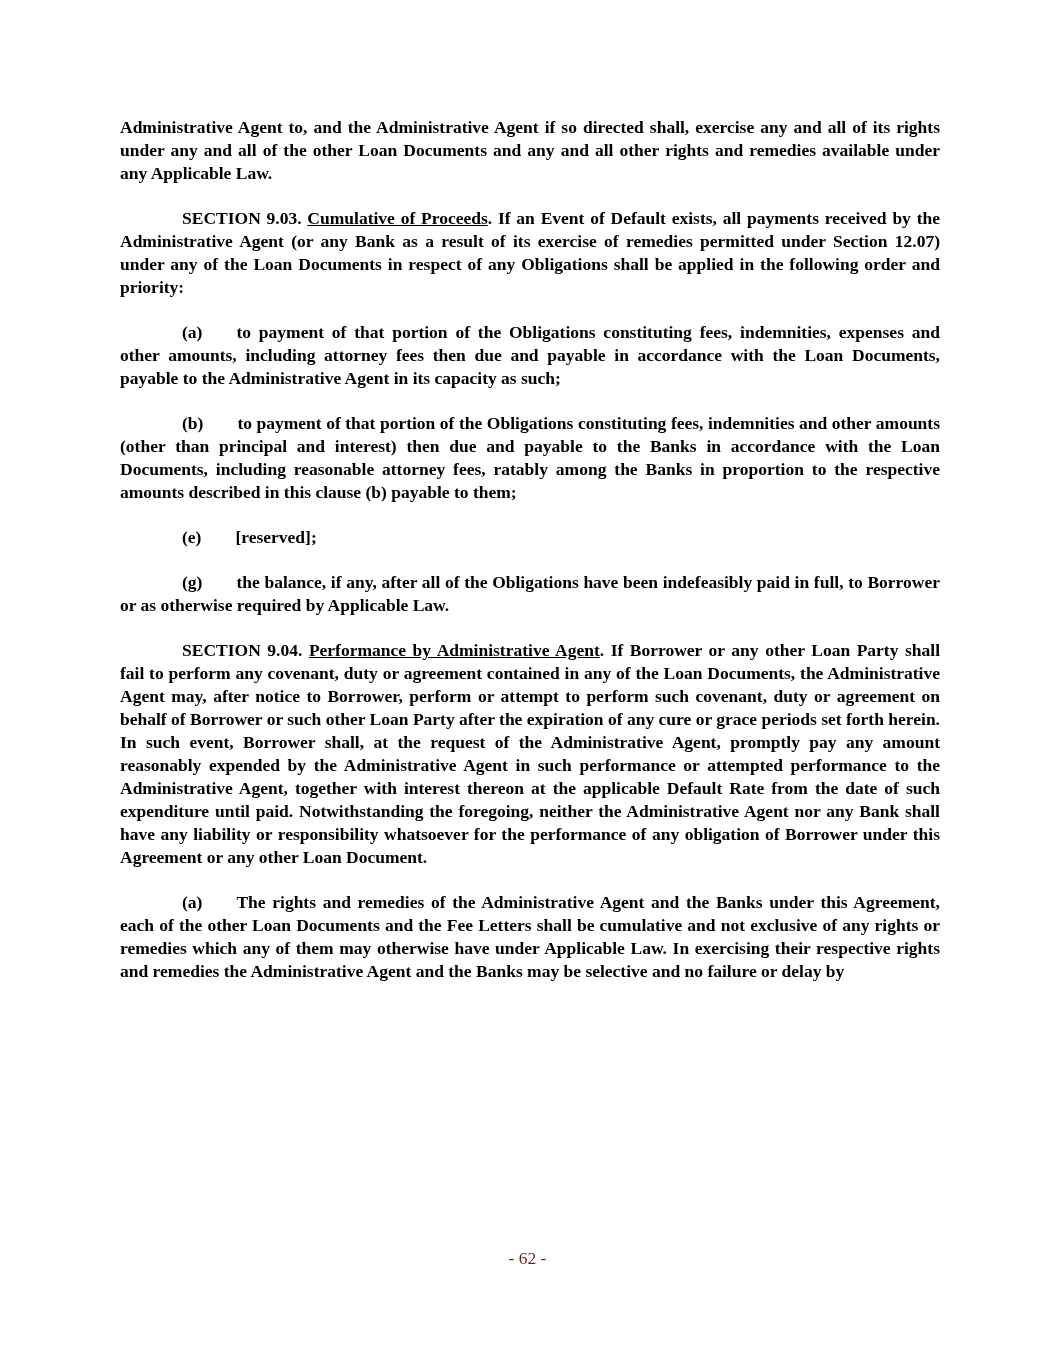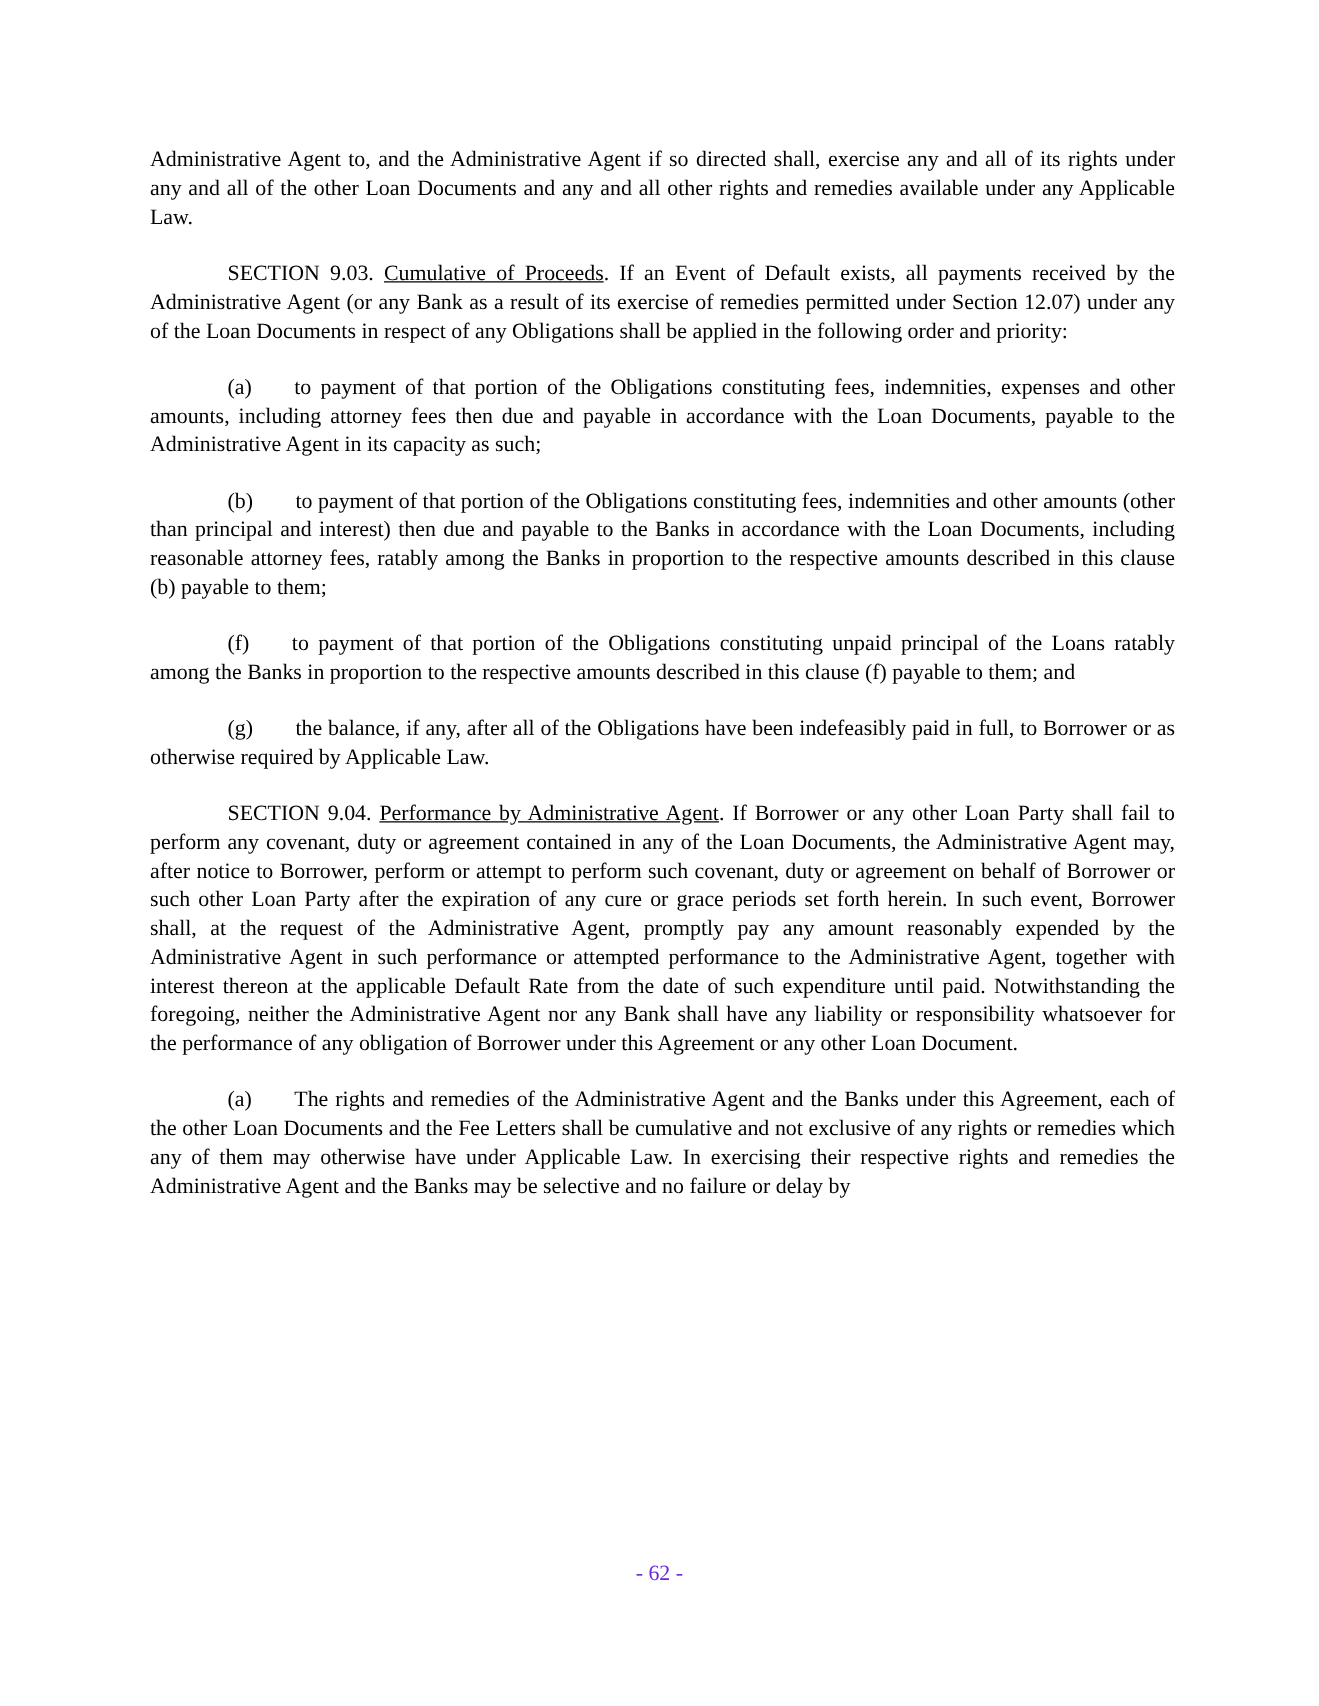--- a/index.html
+++ b/index.html
@@ -21,60 +21,61 @@
   .content {
     position: absolute;
     top: 116px;
     left: 120px;
     width: 820px;
   }
   p.para {
     margin: 0 0 22px 0;
     text-align: justify;
     text-indent: 62px;
+    font-weight: bold;
   }
   p.noindent {
     text-indent: 0;
   }
   .u {
     text-decoration: underline;
   }
   .gap {
     display: inline-block;
     width: 34px;
   }
   .footer {
     position: absolute;
     left: 0;
     right: 0;
     bottom: 95px;
     text-align: center;
     font-family: "Liberation Serif", "DejaVu Serif", serif;
     font-size: 17.5px;
-    color: #6d28d9;
+    color: #7f1d1d;
   }
 </style>
 </head>
 <body>
 
 <div class="page">
   <div class="content">
 
     <p class="para noindent"><span>Administrative Agent to, and the Administrative Agent if so directed shall, exercise any and all of its rights under any and all of the other Loan Documents and any and all other rights and remedies available under any Applicable Law.</span></p>
 
     <p class="para"><span>SECTION 9.03. </span><span class="u">Cumulative of Proceeds</span><span>.  If an Event of Default exists, all payments received by the Administrative Agent (or any Bank as a result of its exercise of remedies permitted under Section 12.07) under any of the Loan Documents in respect of any Obligations shall be applied in the following order and priority:</span></p>
 
     <p class="para"><span>(a)</span><span class="gap"></span><span>to payment of that portion of the Obligations constituting fees, indemnities, expenses and other amounts, including attorney fees then due and payable in accordance with the Loan Documents, payable to the Administrative Agent in its capacity as such;</span></p>
 
     <p class="para"><span>(b)</span><span class="gap"></span><span>to payment of that portion of the Obligations constituting fees, indemnities and other amounts (other than principal and interest) then due and payable to the Banks in accordance with the Loan Documents, including reasonable attorney fees, ratably among the Banks in proportion to the respective amounts described in this clause (b) payable to them;</span></p>
 
 
 
+    <p class="para"><span>(e)</span><span class="gap"></span><span>[reserved];</span></p>
 
-    <p class="para"><span>(f)</span><span class="gap"></span><span>to payment of that portion of the Obligations constituting unpaid principal of the Loans ratably among the Banks in proportion to the respective amounts described in this clause (f) payable to them; and</span></p>
 
     <p class="para"><span>(g)</span><span class="gap"></span><span>the balance, if any, after all of the Obligations have been indefeasibly paid in full, to Borrower or as otherwise required by Applicable Law.</span></p>
 
     <p class="para"><span>SECTION 9.04. </span><span class="u">Performance by Administrative Agent</span><span>.  If Borrower or any other Loan Party shall fail to perform any covenant, duty or agreement contained in any of the Loan Documents, the Administrative Agent may, after notice to Borrower, perform or attempt to perform such covenant, duty or agreement on behalf of Borrower or such other Loan Party after the expiration of any cure or grace periods set forth herein.  In such event, Borrower shall, at the request of the Administrative Agent, promptly pay any amount reasonably expended by the Administrative Agent in such performance or attempted performance to the Administrative Agent, together with interest thereon at the applicable Default Rate from the date of such expenditure until paid.  Notwithstanding the foregoing, neither the Administrative Agent nor any Bank shall have any liability or responsibility whatsoever for the performance of any obligation of Borrower under this Agreement or any other Loan Document.</span></p>
 
 
     <p class="para"><span>(a)</span><span class="gap"></span><span>The rights and remedies of the Administrative Agent and the Banks under this Agreement, each of the other Loan Documents and the Fee Letters shall be cumulative and not exclusive of any rights or remedies which any of them may otherwise have under Applicable Law.  In exercising their respective rights and remedies the Administrative Agent and the Banks may be selective and no failure or delay by</span></p>
 
   </div>
 

